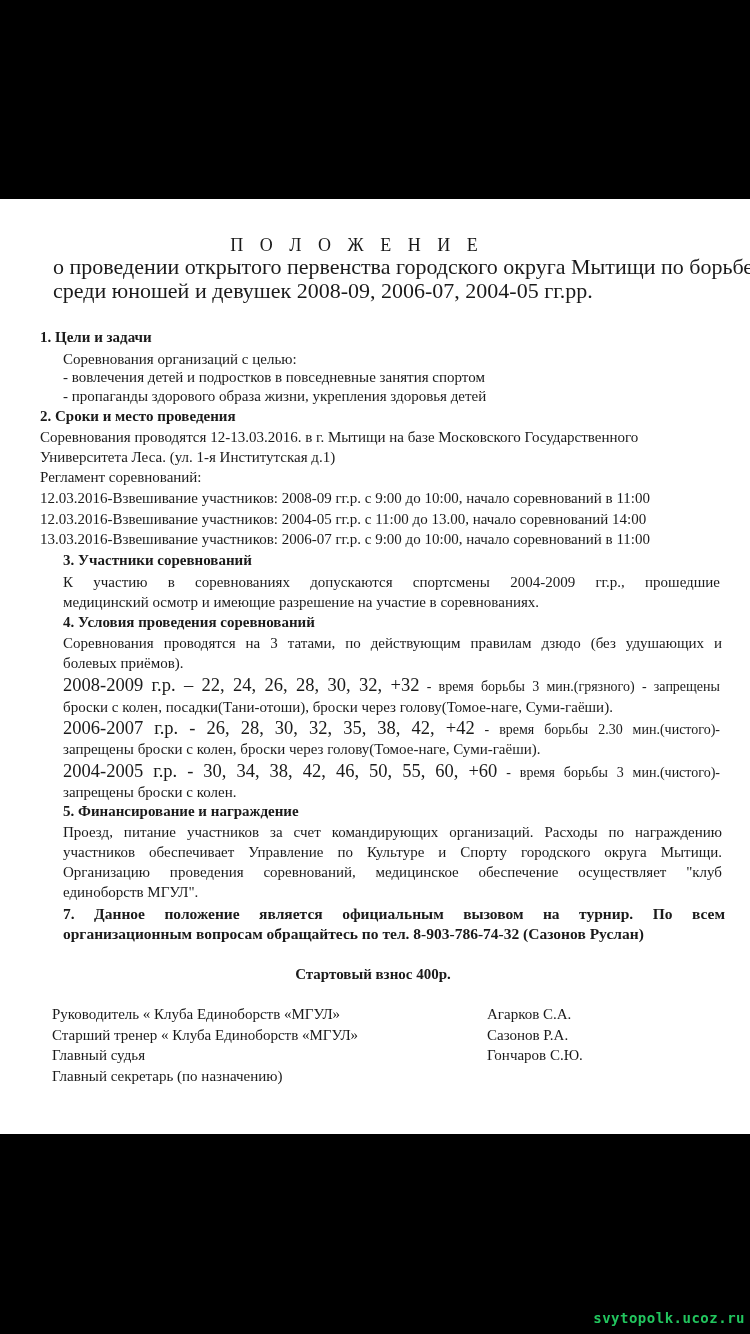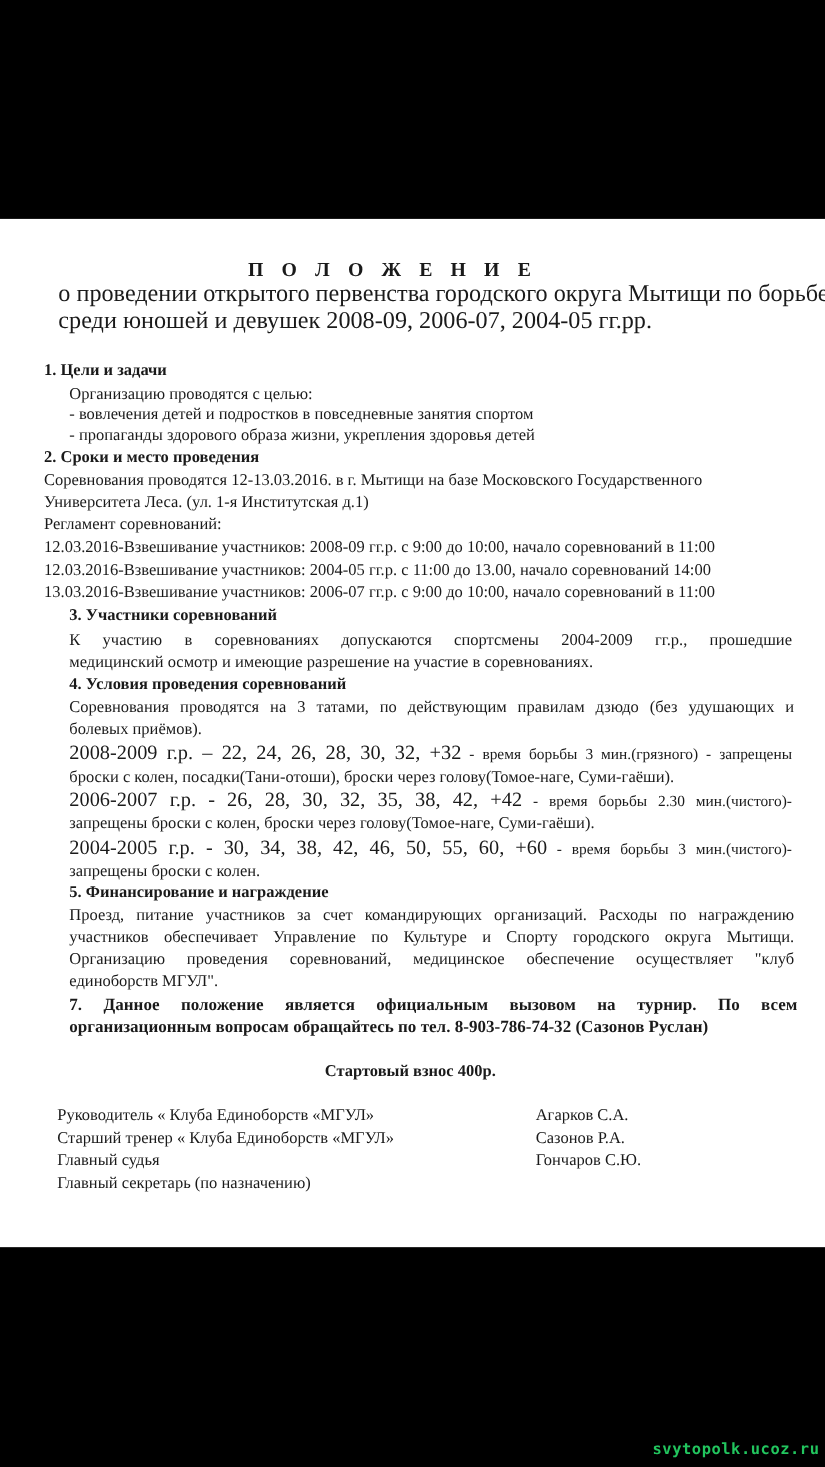--- a/index.html
+++ b/index.html
@@ -46,21 +46,21 @@
     .line {
       position: absolute;
       white-space: nowrap;
       font-size: 15px;
       line-height: 18px;
     }
     .title {
       left: 0; width: 694px;
       top: 37px;
       text-align: center;
-      font-weight: bold;
+      font-weight: normal;
       font-size: 18px;
       letter-spacing: 6px;
       padding-left: 20px;
       box-sizing: border-box;
     }
     .subtitle {
       font-size: 22px;
       line-height: 22px;
       left: 53px;
     }
@@ -89,21 +89,21 @@
 
 <div class="top-bar"></div>
 
 <div class="page">
 
   <div class="line title">П О Л О Ж Е Н И Е</div>
   <div class="line subtitle" style="top:57px;">о проведении открытого первенства городского округа Мытищи по борьбе дзюдо</div>
   <div class="line subtitle" style="top:81px;">среди юношей и девушек 2008-09, 2006-07, 2004-05 гг.рр.</div>
 
   <div class="line h" style="left:40px; top:129px;">1.   Цели и задачи</div>
-  <div class="line" style="left:63px; top:151px;">Организацию проводятся с целью:</div>
+  <div class="line" style="left:63px; top:151px;">Соревнования организаций с целью:</div>
   <div class="line" style="left:63px; top:169px;">- вовлечения детей и подростков в повседневные занятия спортом</div>
   <div class="line" style="left:63px; top:188px;">- пропаганды здорового образа жизни, укрепления здоровья детей</div>
 
   <div class="line h" style="left:40px; top:208px;">2.   Сроки и место проведения</div>
   <div class="line" style="left:40px; top:229px;">Соревнования проводятся  12-13.03.2016.  в г. Мытищи на базе Московского Государственного</div>
   <div class="line" style="left:40px; top:249px;">Университета Леса.  (ул. 1-я Институтская д.1)</div>
   <div class="line" style="left:40px; top:269px;">Регламент соревнований:</div>
   <div class="line" style="left:40px; top:290px;">12.03.2016-Взвешивание участников: 2008-09 гг.р. с 9:00 до 10:00, начало соревнований в 11:00</div>
   <div class="line" style="left:40px; top:311px;">12.03.2016-Взвешивание участников: 2004-05 гг.р. с 11:00 до 13.00, начало соревнований 14:00</div>
   <div class="line" style="left:40px; top:331px;">13.03.2016-Взвешивание участников: 2006-07 гг.р. с 9:00 до 10:00, начало соревнований в 11:00</div>

